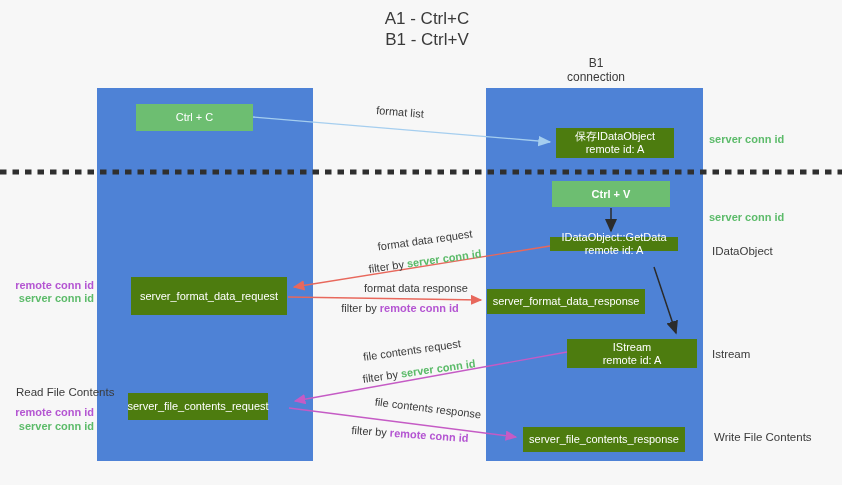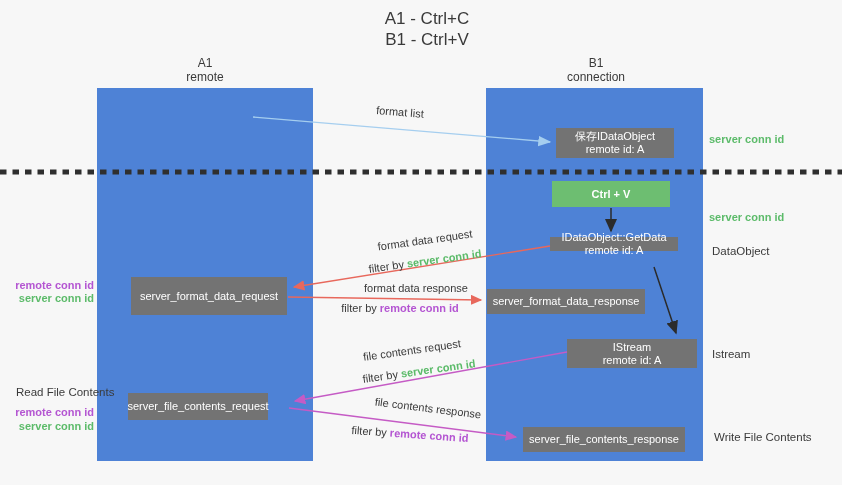--- a/index.html
+++ b/index.html
@@ -11,21 +11,21 @@
     font-size:17px;line-height:21px;color:#3a3a3a;padding-left:6px;}
   .col-header{position:absolute;top:56px;width:120px;text-align:center;
     font-size:12px;line-height:14px;color:#3a3a3a;}
   .col{position:absolute;top:88px;height:373px;background:#4e82d6;}
   .left-col{left:97px;width:216px;}
   .right-col{left:486px;width:217px;}
 
   .box{position:absolute;display:flex;flex-direction:column;align-items:center;
     justify-content:center;color:#fff;font-size:11px;line-height:13px;text-align:center;}
   .green{background:#6dbe71;}
-  .orange{background:#737373;}
+  .orange{background:#4d7c0f;}
 
   .b-ctrl-c{left:136px;top:104px;width:117px;height:27px;}
   .b-save{left:556px;top:128px;width:118px;height:30px;}
   .b-ctrl-v{left:552px;top:181px;width:118px;height:26px;font-weight:bold;}
   .b-getdata{left:550px;top:237px;width:128px;height:14px;}
   .b-format-req{left:131px;top:277px;width:156px;height:38px;}
   .b-format-resp{left:487px;top:289px;width:158px;height:25px;}
   .b-istream{left:567px;top:339px;width:130px;height:29px;}
   .b-file-req{left:128px;top:393px;width:140px;height:27px;}
   .b-file-resp{left:523px;top:427px;width:162px;height:25px;}
@@ -49,32 +49,31 @@
 </head>
 <body>
 
 <div class="canvas">
 
   <div class="title">
     <div>A1 - Ctrl+C</div>
     <div>B1 - Ctrl+V</div>
   </div>
 
-  <div class="col-header" style="left:145px;">
-    <div>A1</div>
-    <div>remote</div>
-  </div>
   <div class="col-header" style="left:536px;">
     <div>B1</div>
     <div>connection</div>
   </div>
 
   <div class="col left-col"></div>
   <div class="col right-col"></div>
 
+  <div class="box green b-ctrl-c">
+    <span>Ctrl + C</span>
+  </div>
 
   <div class="box orange b-save">
     <span>保存IDataObject</span>
     <span>remote id: A</span>
   </div>
 
   <div class="box green b-ctrl-v">
     <span>Ctrl + V</span>
   </div>
 
@@ -132,21 +131,21 @@
 
     <line x1="288" y1="297" x2="481" y2="300" stroke="#e8685c" stroke-width="1.3" marker-end="url(#ah-red)"></line>
 
     <line x1="567" y1="352" x2="295" y2="401" stroke="#c55bc5" stroke-width="1.3" marker-end="url(#ah-mag)"></line>
 
     <line x1="289" y1="408" x2="516" y2="437" stroke="#c55bc5" stroke-width="1.3" marker-end="url(#ah-mag)"></line>
   </svg>
 
   <div class="side g right-x" style="top:133px;">server conn id</div>
   <div class="side g right-x" style="top:211px;">server conn id</div>
-  <div class="side blk" style="left:712px;top:245px;">DataObject</div>
+  <div class="side blk" style="left:712px;top:245px;">IDataObject</div>
   <div class="side blk" style="left:712px;top:348px;">Istream</div>
   <div class="side blk" style="left:714px;top:431px;">Write File Contents</div>
 
   <div class="side p left-stack" style="top:279px;">remote conn id</div>
   <div class="side g left-stack" style="top:292px;">server conn id</div>
   <div class="side blk left-stack" style="top:386px;padding-left:16px;">Read File Contents</div>
   <div class="side p left-stack" style="top:406px;">remote conn id</div>
   <div class="side g left-stack" style="top:420px;">server conn id</div>
 
   <div class="alabel rpos5" style="left:400px;top:112px;">format list</div>

